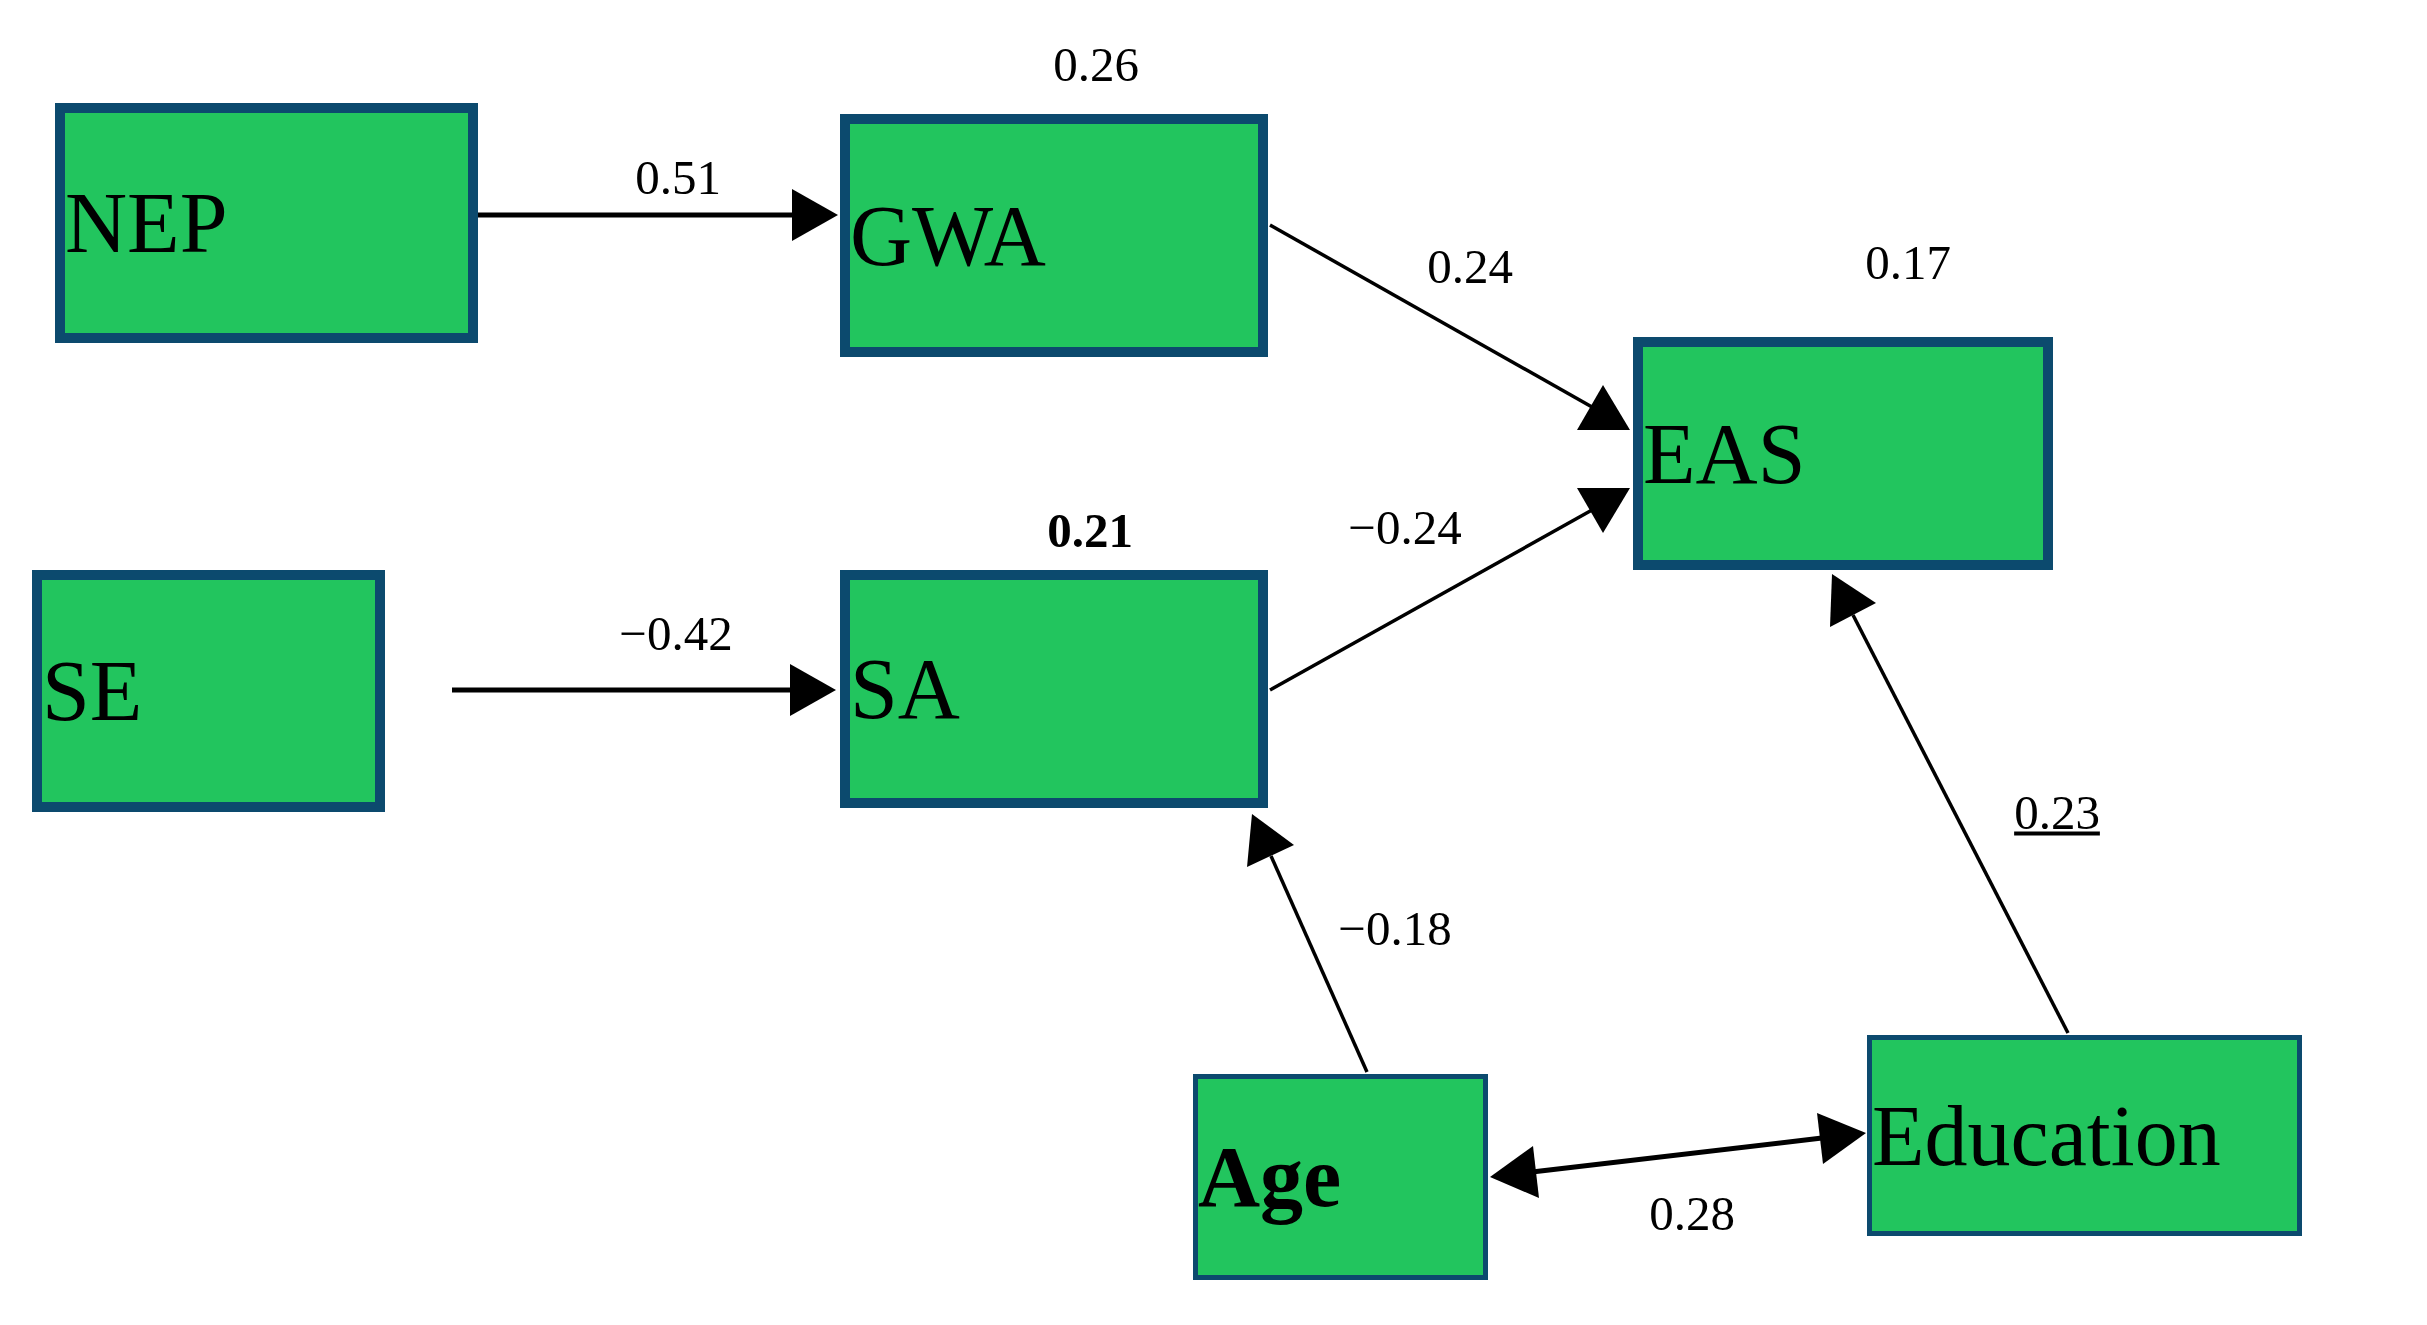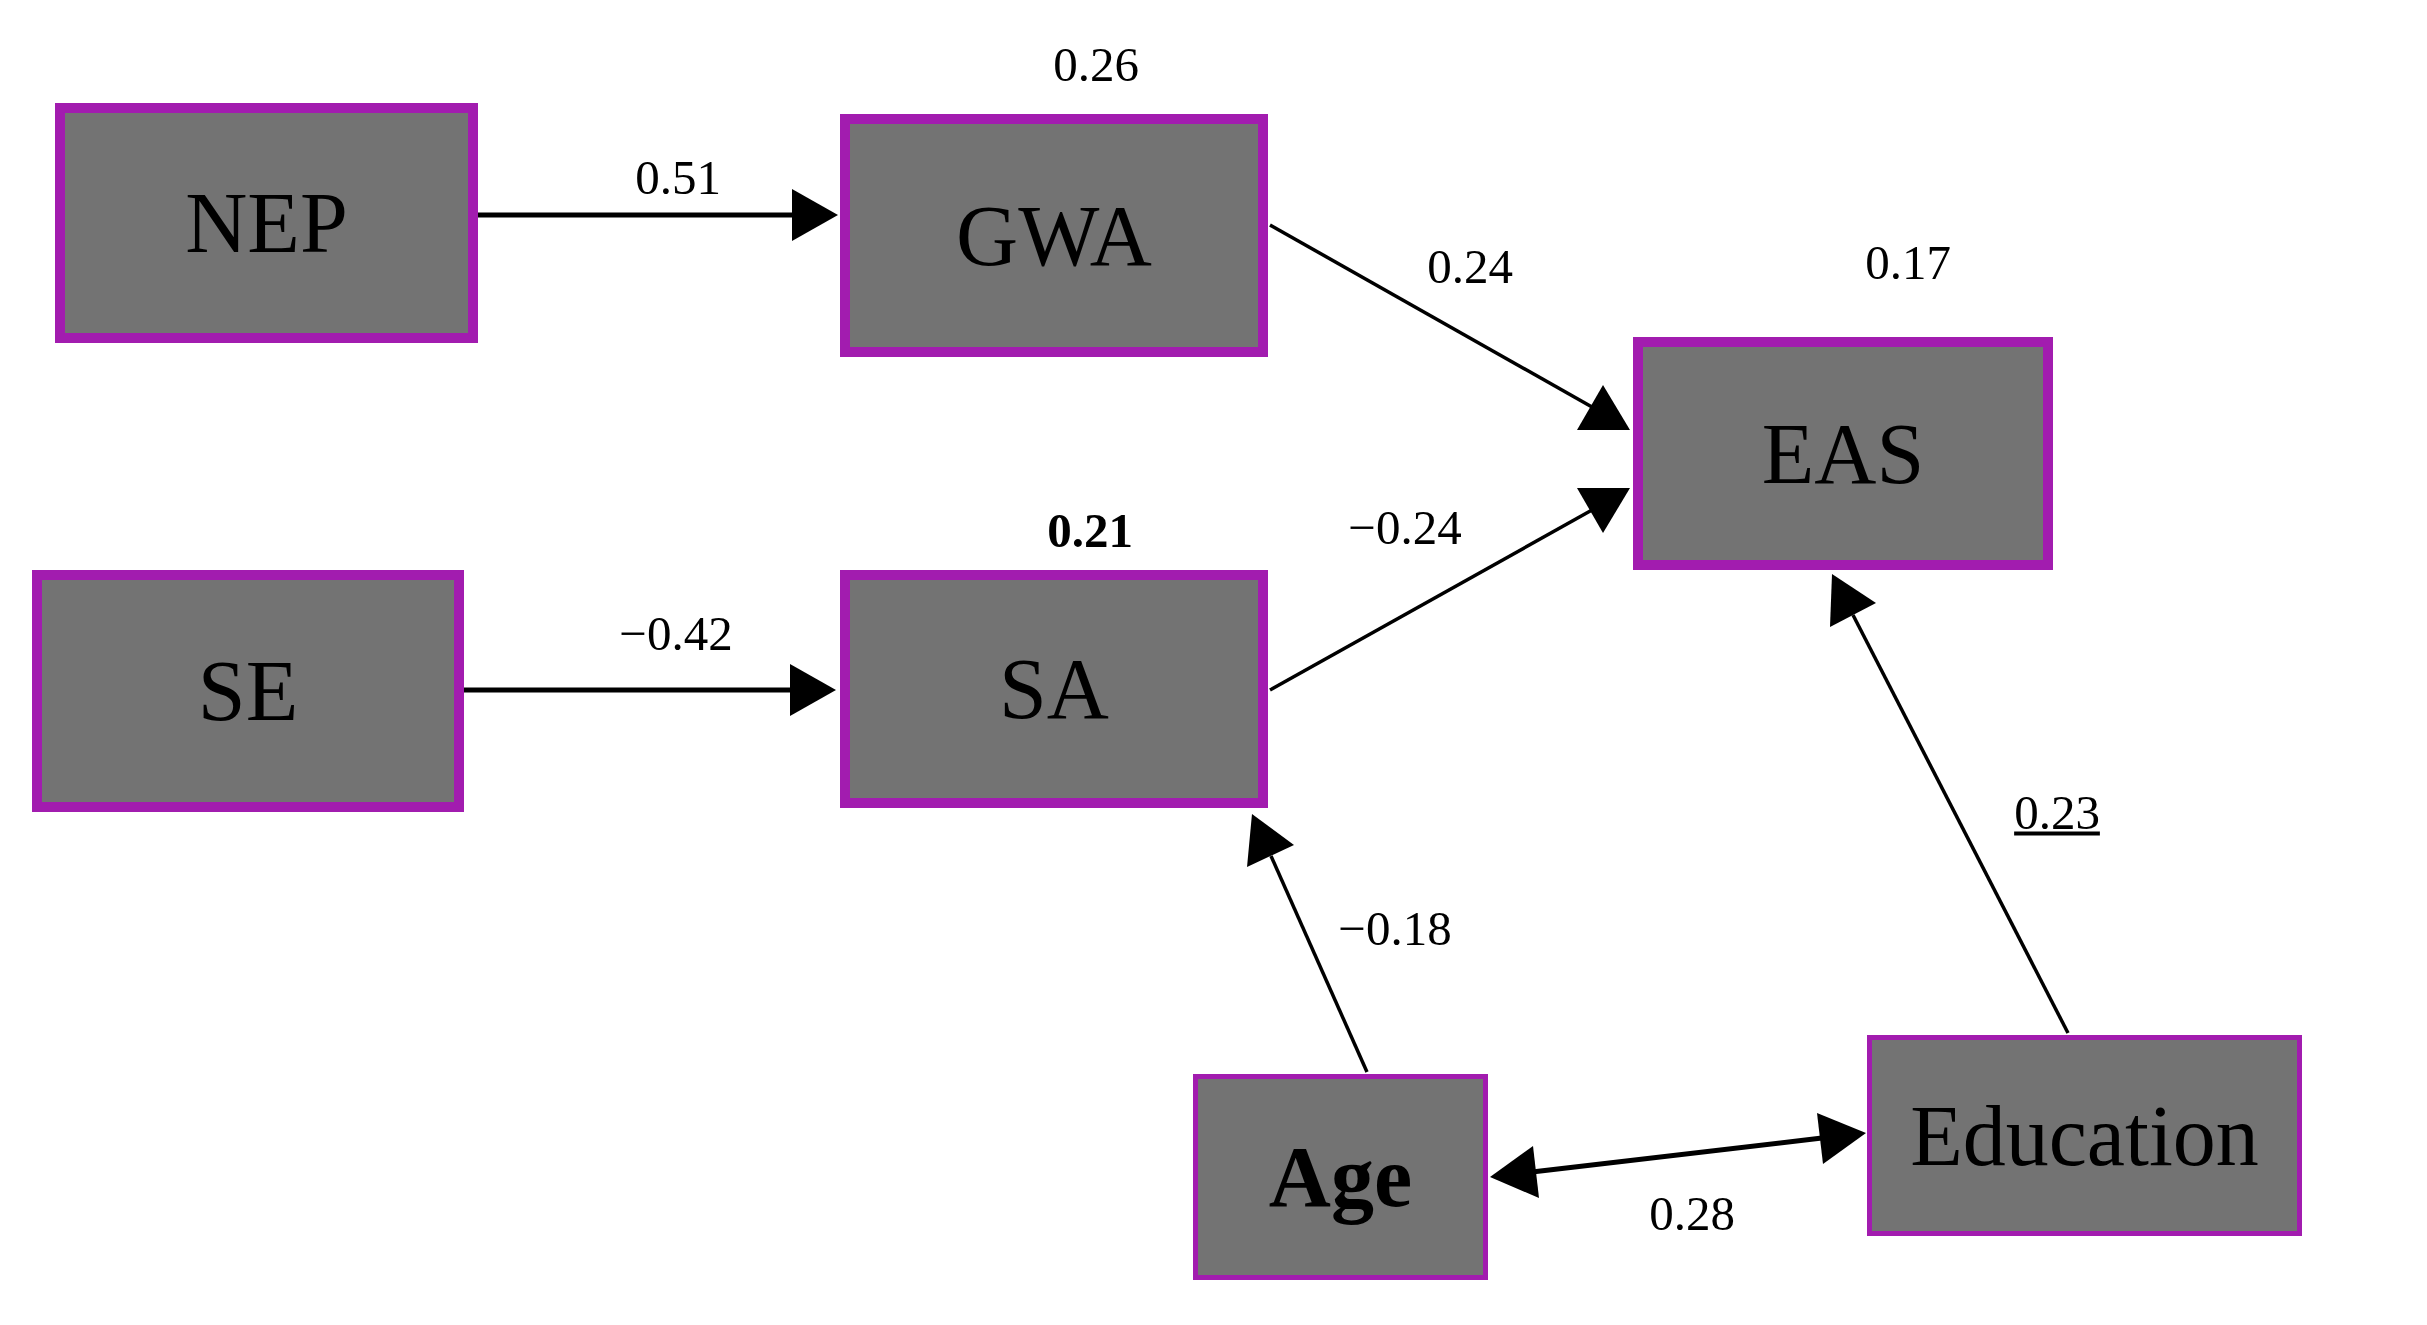--- a/index.html
+++ b/index.html
@@ -18,25 +18,24 @@
   .edges-layer {
     position: absolute;
     left: 0;
     top: 0;
     width: 2427px;
     height: 1325px;
   }
   .node {
     position: absolute;
     box-sizing: border-box;
-    background: #737373;
-    border: 10px solid #a21caf;
+    background: #22c55e;
+    border: 10px solid #0c4a6e;
     display: flex;
     align-items: center;
-    justify-content: center;
   }
   .node.thin {
     border-width: 5px;
   }
   .node-label {
     font-size: 86px;
     color: #000000;
     line-height: 1;
     white-space: nowrap;
   }
@@ -80,21 +79,21 @@
   </svg>
 
   <div class="node" style="left:55px; top:103px; width:423px; height:240px;">
     <span class="node-label">NEP</span>
   </div>
 
   <div class="node" style="left:840px; top:114px; width:428px; height:243px;">
     <span class="node-label">GWA</span>
   </div>
 
-  <div class="node" style="left:32px; top:570px; width:432px; height:242px;">
+  <div class="node" style="left:32px; top:570px; width:353px; height:242px;">
     <span class="node-label">SE</span>
   </div>
 
   <div class="node" style="left:840px; top:570px; width:428px; height:238px;">
     <span class="node-label">SA</span>
   </div>
 
   <div class="node" style="left:1633px; top:337px; width:420px; height:233px;">
     <span class="node-label">EAS</span>
   </div>

